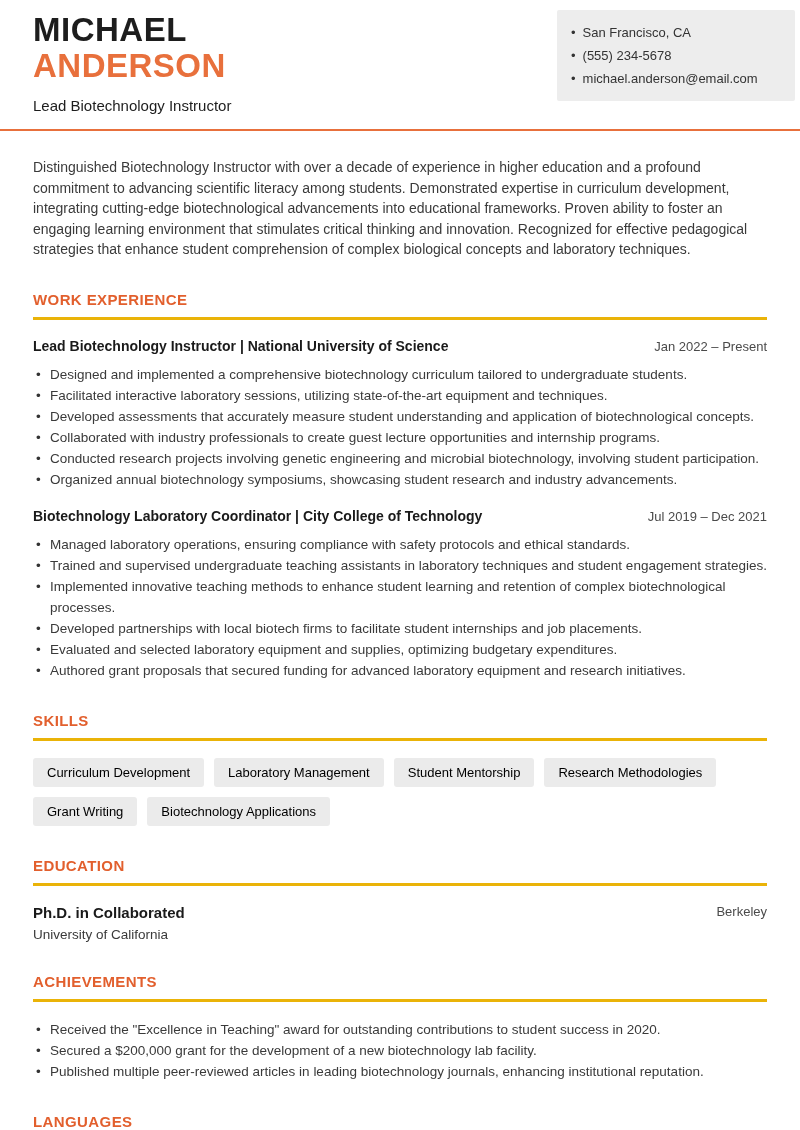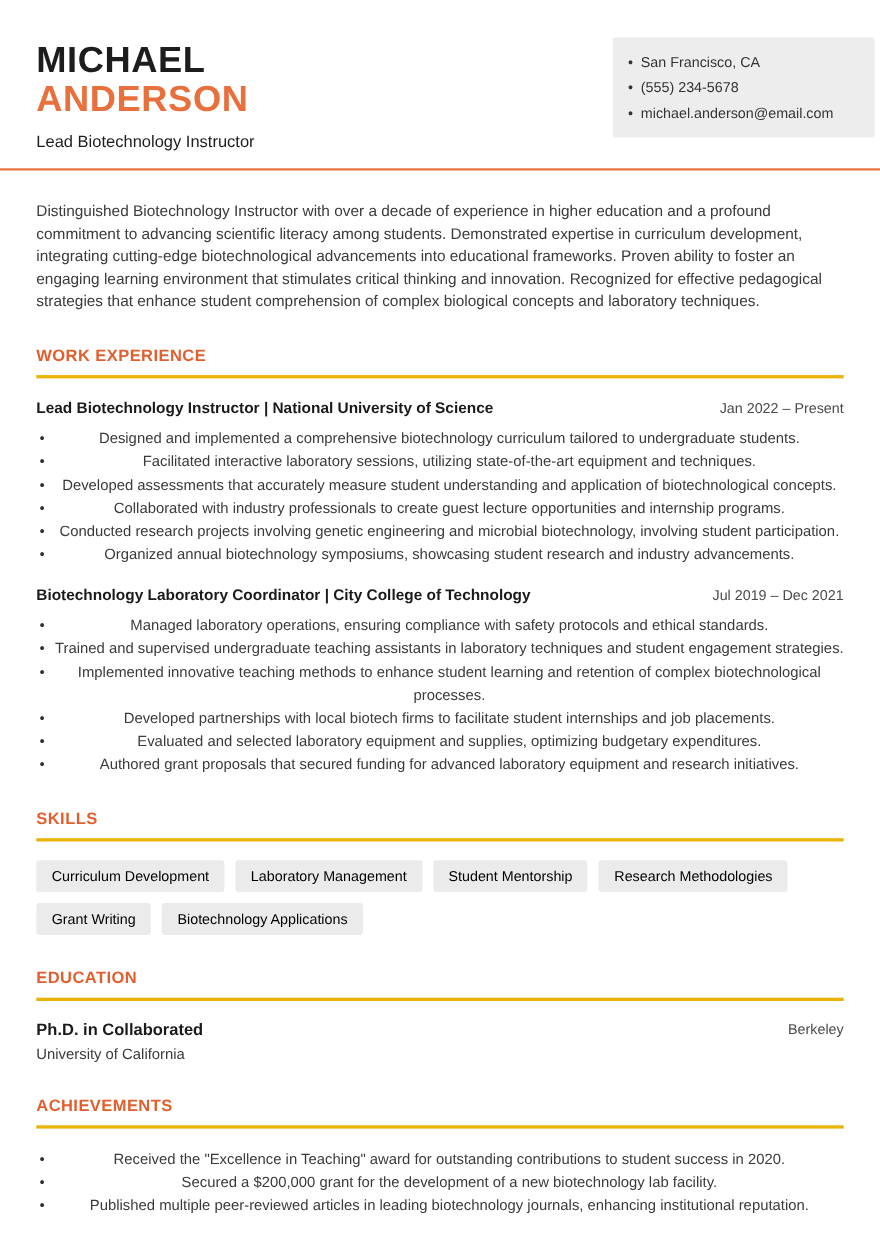--- a/index.html
+++ b/index.html
@@ -7,21 +7,21 @@
     body {
       width: 800px; height: 1130px; overflow: hidden;
       font-family: "Liberation Sans", sans-serif;
       color: #333333;
     }
     .page { width: 800px; min-height: 1130px; background: #ffffff; }
 
     
     .header {
       display: flex; justify-content: space-between; align-items: flex-start;
-      padding: 34px 5px 0 33px;
+      padding: 10px 5px 0 33px;
     }
     .name-block { padding-top: 2px; }
     .name { font-size: 33px; font-weight: 700; line-height: 1.08; letter-spacing: 0.5px; }
     .name .first { color: #1d1d1d; }
     .name .last { color: #e8703c; }
     .job-title { margin-top: 14px; font-size: 15px; color: #1d1d1d; }
 
     .contact-box {
       background: #ededed; width: 238px; padding: 11px 14px;
       border-radius: 2px;
@@ -49,21 +49,21 @@
       padding-bottom: 9px; border-bottom: 3px solid #eab308;
     }
 
     .job { margin-top: 18px; }
     .job-header {
       display: flex; justify-content: space-between; align-items: baseline;
     }
     .job-name { font-size: 14px; font-weight: 700; color: #1a1a1a; }
     .job-dates { font-size: 13px; color: #4a4a4a; white-space: nowrap; margin-left: 19px; }
 
-    ul.bullets { list-style: none; margin-top: 10px; text-align: center; }
+    ul.bullets { list-style: none; margin-top: 10px; }
     ul.bullets li {
       position: relative; padding-left: 17px;
       font-size: 13.5px; line-height: 21px; color: #3a3a3a;
     }
     ul.bullets li::before {
       content: "\2022"; position: absolute; left: 3px; color: #333;
     }
 
     .chips { display: flex; flex-wrap: wrap; gap: 10px; margin-top: 17px; }
     .chip {

